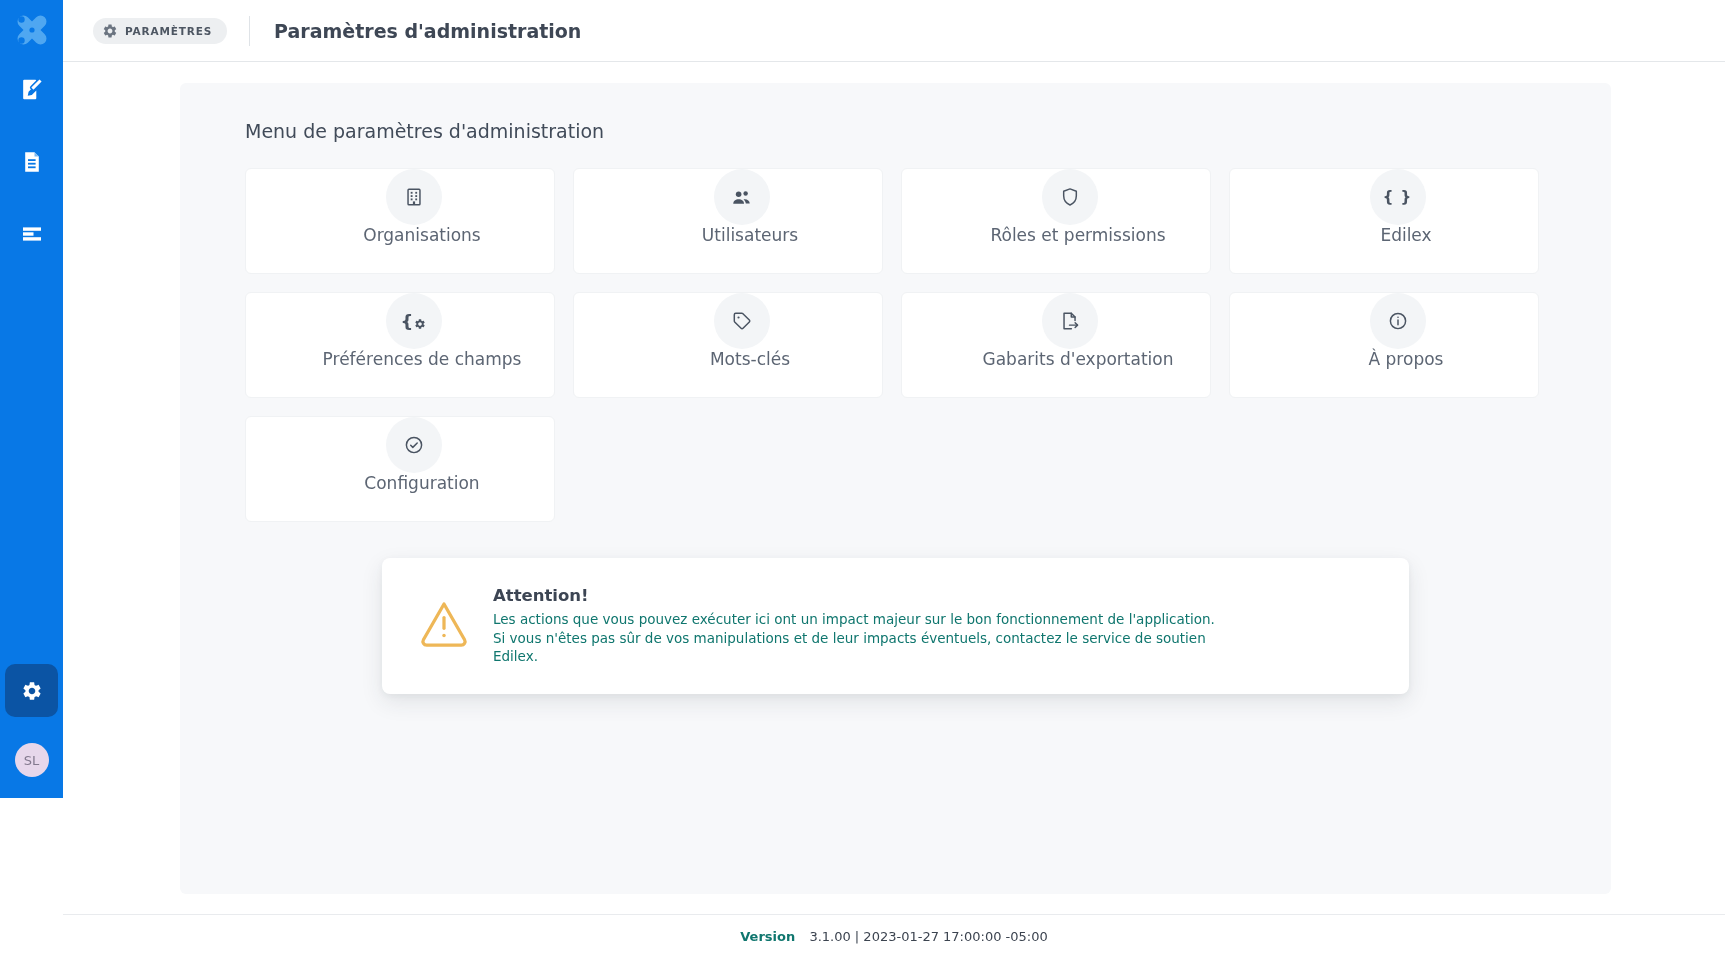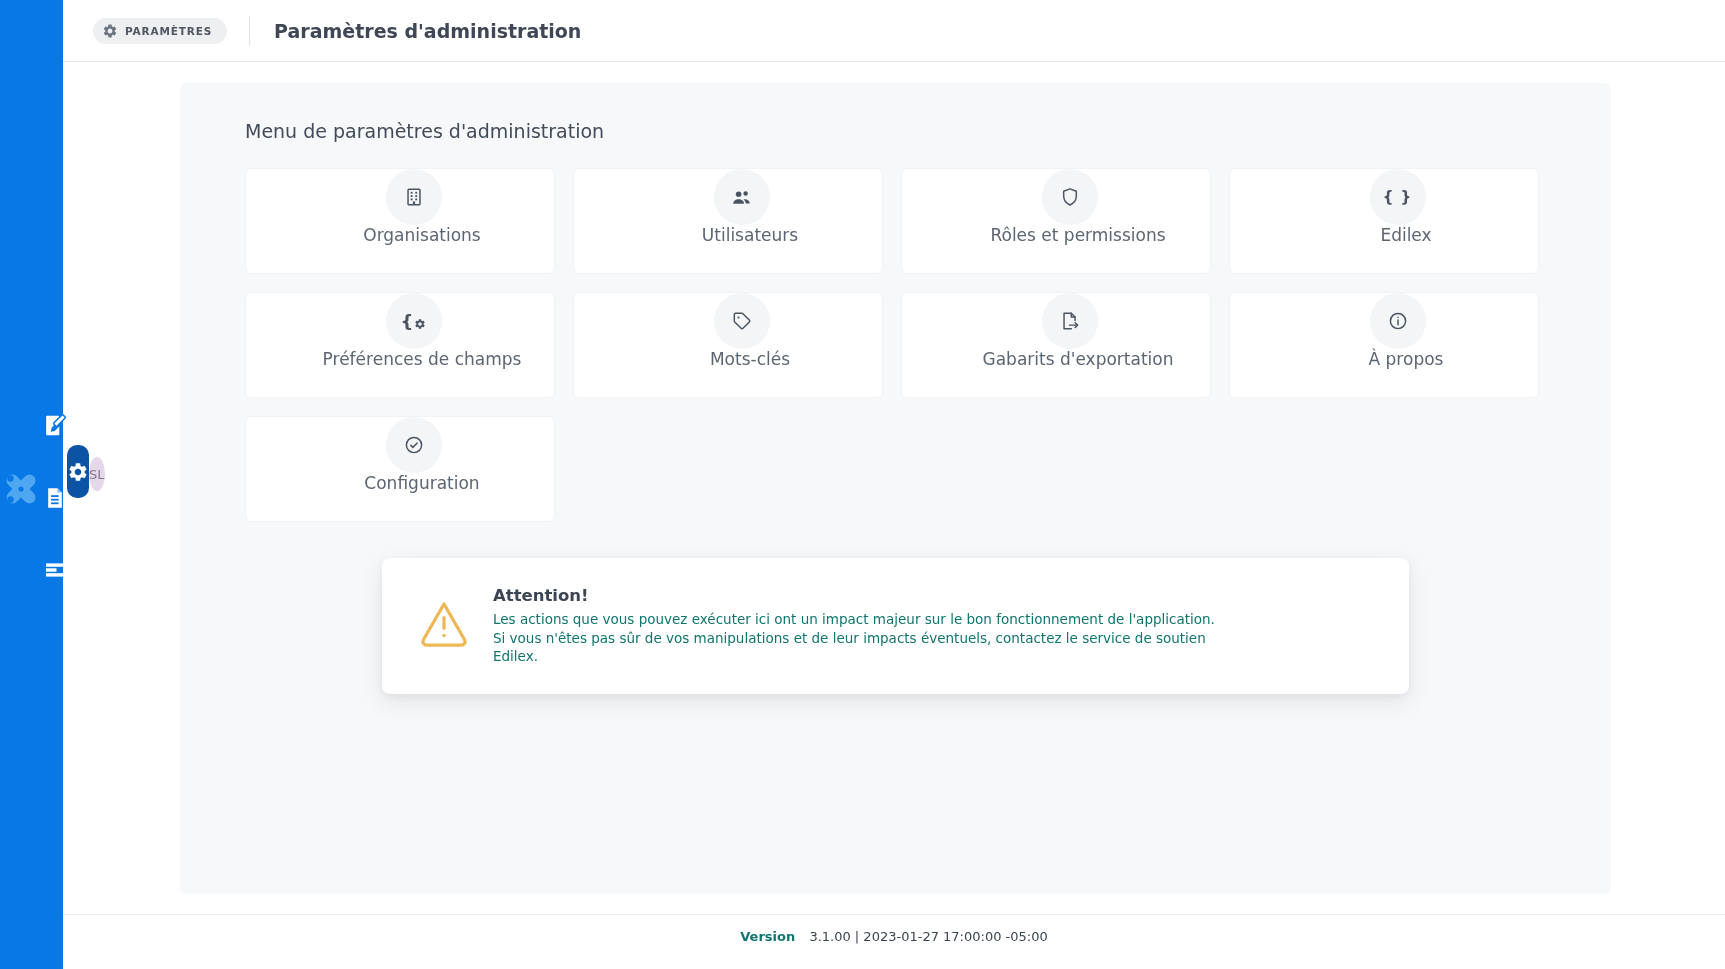--- a/index.html
+++ b/index.html
@@ -1,22 +1,22 @@
 <!DOCTYPE html>
 <html><head>
 <meta charset="utf-8">
 <style>
   * { margin:0; padding:0; box-sizing:border-box; }
   html,body { width:1725px; height:969px; overflow:hidden; background:#fff;
               font-family:"DejaVu Sans","Liberation Sans",sans-serif; }
   .app { position:relative; width:1725px; height:969px; }
 
   
-  .sidebar { position:absolute; left:0; top:0; width:63px; height:969px;
-             background:#0878e6; display:flex; flex-direction:row; align-items:center; z-index:5; }
+  .sidebar { position:absolute; left:0; top:0; width:63px; height:798px;
+             background:#0878e6; display:flex; flex-direction:column; align-items:center; z-index:5; }
   .logo-wrap { margin-top:9px; width:42px; height:42px; display:grid; place-items:center; cursor:pointer; }
   .side-nav { margin-top:26px; display:flex; flex-direction:column; gap:47px; align-items:center; }
   .side-item { width:25px; height:25px; display:grid; place-items:center; cursor:pointer; }
   .side-spacer { flex:1; }
   .settings-tile { width:53px; height:53px; border-radius:10px; background:#0b54a4;
                    display:grid; place-items:center; cursor:pointer; margin-bottom:26px; }
   .avatar { width:34px; height:34px; border-radius:50%; background:#e7d7eb; color:#83798e;
             font-size:13px; display:grid; place-items:center; margin-bottom:21px; cursor:pointer; }
 
   

